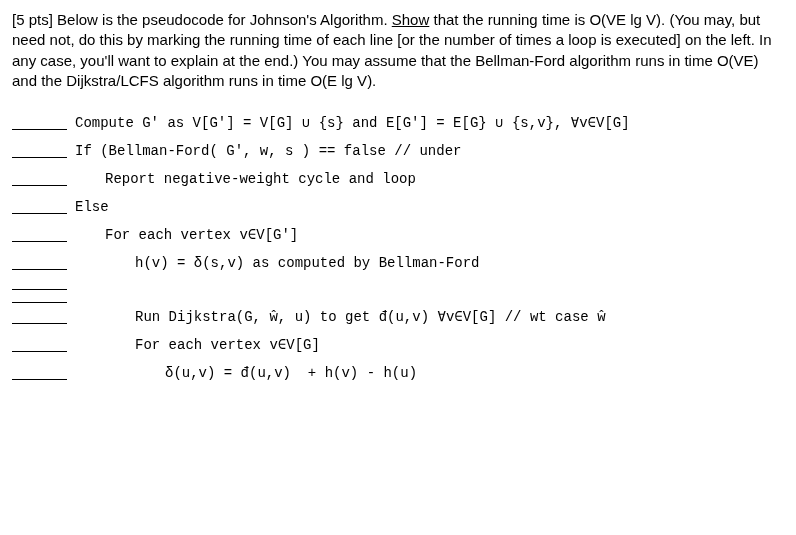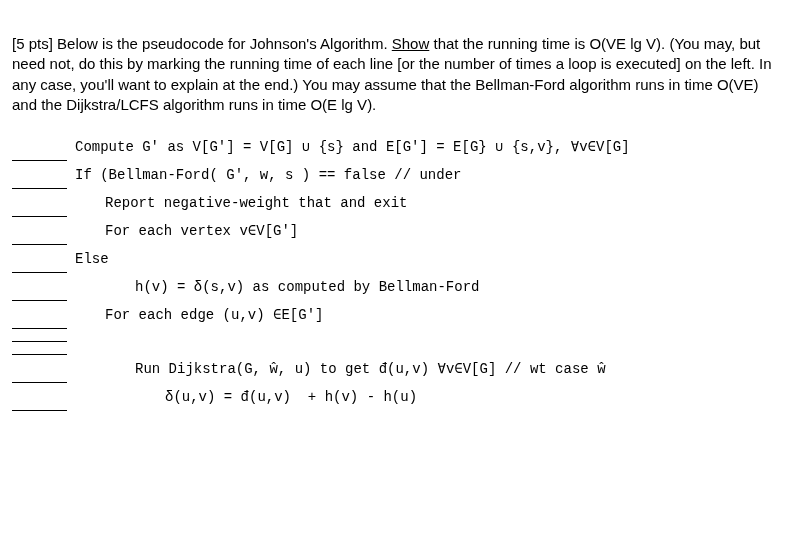--- a/index.html
+++ b/index.html
@@ -8,33 +8,32 @@
     font-family: Arial, Helvetica, sans-serif;
     font-size: 15px;
     color: #000;
     background: #fff;
     width: 796px;
     box-sizing: border-box;
     line-height: 1.35;
   }
   .question-header {
     margin-bottom: 18px;
-    margin-top: 24px;
   }
   .underline {
     text-decoration: underline;
   }
   .code-area {
     font-family: "Courier New", Courier, monospace;
     font-size: 14px;
     line-height: 2.0;
   }
   .code-line {
     display: flex;
-    align-items: flex-end;
+    align-items: center;
     white-space: pre;
   }
   .blank {
     display: inline-block;
     width: 55px;
     border-bottom: 1px solid #000;
     margin-right: 8px;
     height: 12px;
     flex: 0 0 55px;
   }
@@ -56,55 +55,55 @@
     <span>Compute G' as V[G'] = V[G] ∪ {s} and E[G'] = E[G} ∪ {s,v}, ∀v∈V[G]</span>
   </div>
 
   <div class="code-line">
     <span class="blank"></span>
     <span>If (Bellman-Ford( G', w, s ) == false // under</span>
   </div>
 
   <div class="code-line">
     <span class="blank"></span>
-    <span class="indent1">Report negative-weight that and exit</span>
+    <span class="indent1">Report negative-weight cycle and loop</span>
+  </div>
+
+  <div class="code-line">
+    <span class="blank"></span>
+    <span>Else</span>
   </div>
 
   <div class="code-line">
     <span class="blank"></span>
     <span class="indent1">For each vertex v∈V[G']</span>
   </div>
 
   <div class="code-line">
     <span class="blank"></span>
-    <span>Else</span>
-  </div>
-
-  <div class="code-line">
-    <span class="blank"></span>
     <span class="indent2">h(v) = δ(s,v) as computed by Bellman-Ford</span>
   </div>
 
-  <div class="code-line">
-    <span class="blank"></span>
-    <span class="indent1">For each edge (u,v) ∈E[G']</span>
-  </div>
 
   <div class="code-line">
     <span class="blank"></span>
   </div>
 
   <div class="code-line">
     <span class="blank"></span>
   </div>
 
   <div class="code-line">
     <span class="blank"></span>
     <span class="indent2">Run Dijkstra(G, ŵ, u) to get đ(u,v) ∀v∈V[G] // wt case ŵ</span>
   </div>
 
+  <div class="code-line">
+    <span class="blank"></span>
+    <span class="indent2">For each vertex v∈V[G]</span>
+  </div>
 
   <div class="code-line">
     <span class="blank"></span>
     <span class="indent3">δ(u,v) = đ(u,v)  + h(v) - h(u)</span>
   </div>
 
 </div>
 
 </body></html>

